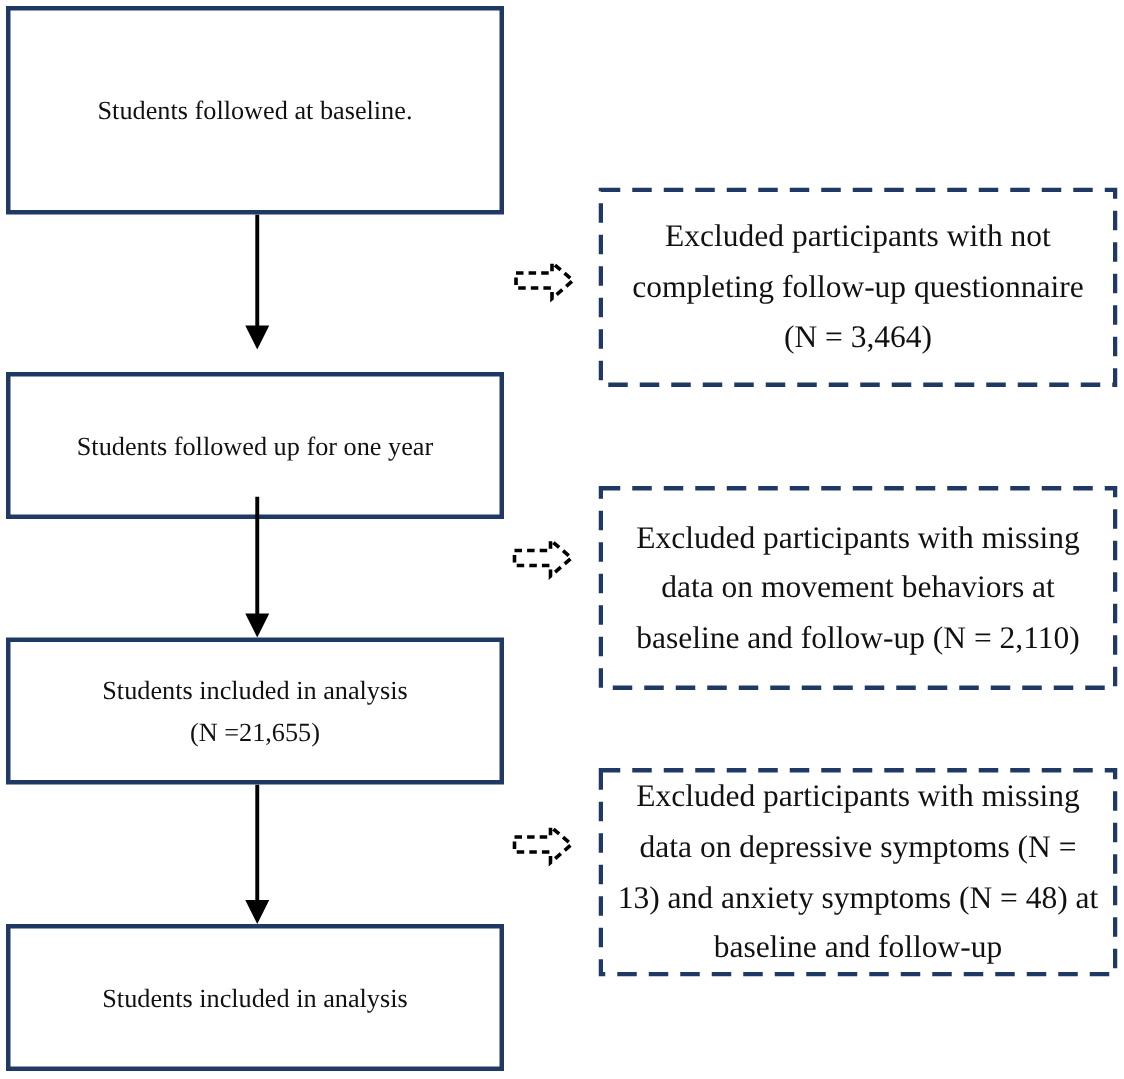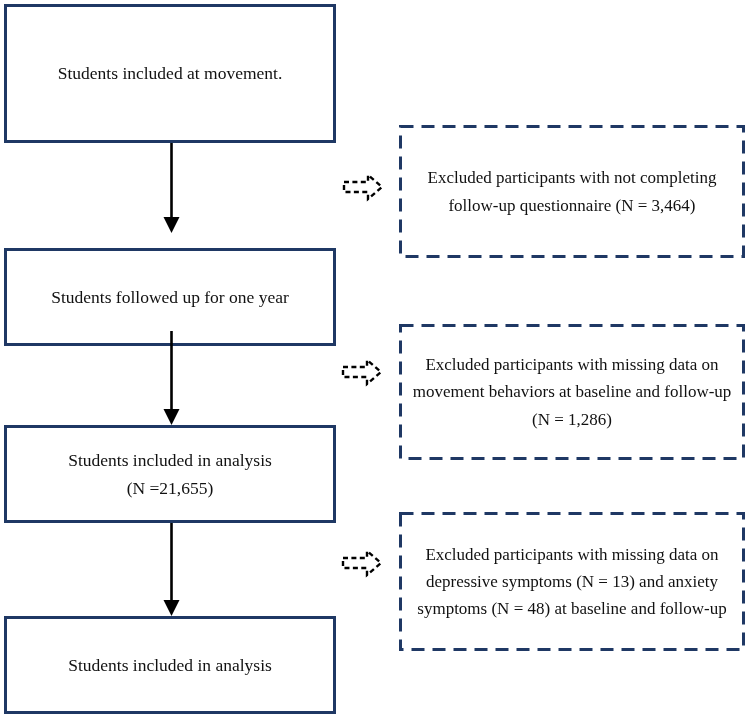--- a/index.html
+++ b/index.html
@@ -44,21 +44,21 @@
   #down-arrow-2 { top: 331px; height: 94px; }
   #down-arrow-3 { top: 523px; height: 93px; }
 
   .dashed-box {
     position: absolute;
     box-sizing: border-box;
     display: flex;
     align-items: center;
     justify-content: center;
     text-align: center;
-    font-size: 17px;
+    font-size: 21px;
     line-height: 1.6;
     padding: 10px 12px;
   }
   .dashed-box .border-svg {
     position: absolute;
     left: 0; top: 0;
     width: 100%; height: 100%;
     pointer-events: none;
   }
   .dashed-box .box-text {
@@ -77,21 +77,21 @@
   #dash-arrow-1 { left: 342px; top: 172px; }
   #dash-arrow-2 { left: 341px; top: 357px; }
   #dash-arrow-3 { left: 341px; top: 548px; }
 </style>
 </head>
 <body>
 
 <div id="figure">
 
   <div class="flow-box" id="flow-box-1">
-    <div>Students included at movement.</div>
+    <div>Students followed at baseline.</div>
   </div>
 
   <div class="flow-box" id="flow-box-2">
     <div>Students followed up for one year</div>
   </div>
 
   <div class="flow-box" id="flow-box-3">
     <div>Students included in analysis</div>
     <div>(N =21,655)</div>
   </div>
@@ -127,21 +127,21 @@
     <svg class="border-svg" viewBox="0 0 346 133" preserveAspectRatio="none">
       <rect x="1.5" y="1.5" width="343" height="130" fill="none" stroke="#1f3864" stroke-width="3" stroke-dasharray="13 8"></rect>
     </svg>
     <div class="box-text">Excluded participants with not completing follow-up questionnaire (N = 3,464)</div>
   </div>
 
   <div class="dashed-box" id="excl-box-2">
     <svg class="border-svg" viewBox="0 0 346 136" preserveAspectRatio="none">
       <rect x="1.5" y="1.5" width="343" height="133" fill="none" stroke="#1f3864" stroke-width="3" stroke-dasharray="13 8"></rect>
     </svg>
-    <div class="box-text">Excluded participants with missing data on movement behaviors at baseline and follow-up (N = 1,286)</div>
+    <div class="box-text">Excluded participants with missing data on movement behaviors at baseline and follow-up (N = 2,110)</div>
   </div>
 
   <div class="dashed-box" id="excl-box-3">
     <svg class="border-svg" viewBox="0 0 346 139" preserveAspectRatio="none">
       <rect x="1.5" y="1.5" width="343" height="136" fill="none" stroke="#1f3864" stroke-width="3" stroke-dasharray="13 8"></rect>
     </svg>
     <div class="box-text">Excluded participants with missing data on  depressive  symptoms (N = 13) and anxiety symptoms (N = 48) at baseline and follow-up</div>
   </div>
 
 </div>

